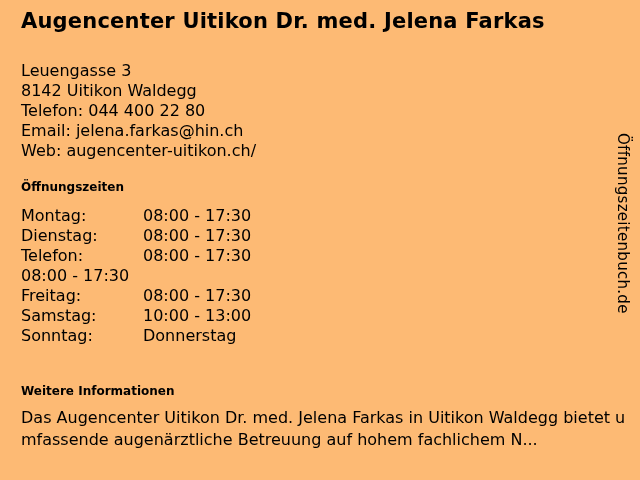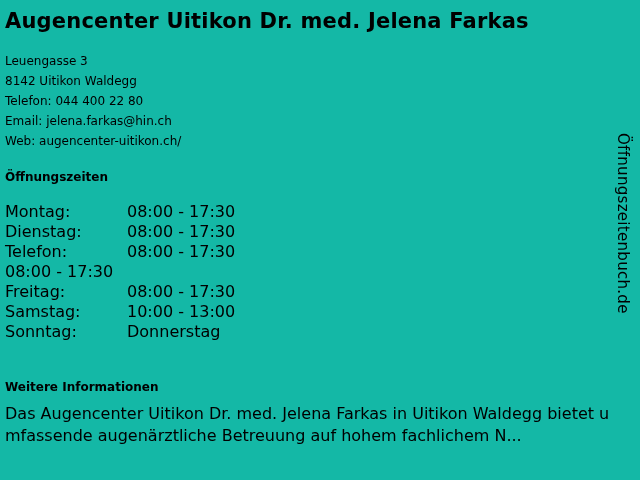--- a/index.html
+++ b/index.html
@@ -5,48 +5,48 @@
   html, body {
     margin: 0;
     padding: 0;
     background: #ffffff;
   }
   .page {
     position: relative;
     width: 640px;
     height: 480px;
     overflow: hidden;
-    background: #14b8a6;
+    background: #fdba74;
     color: #000000;
     font-family: "DejaVu Sans", sans-serif;
     box-sizing: border-box;
-    padding-left: 5px;
+    padding-left: 21px;
   }
   .page-title {
     margin: 10px 0 0 0;
     font-size: 21px;
     line-height: 22px;
     font-weight: bold;
     letter-spacing: 0.2px;
   }
   .contact-block {
-    margin-top: 19px;
-    font-size: 12px;
+    margin-top: 29px;
+    font-size: 16px;
     line-height: 20px;
   }
   .section-heading {
     margin: 0;
     font-size: 12px;
     line-height: 22px;
     font-weight: bold;
   }
   .heading-hours { margin-top: 15px; }
   .heading-info  { margin-top: 34px; }
   .hours-table {
-    margin-top: 14px;
+    margin-top: 8px;
     font-size: 16px;
     line-height: 20px;
   }
   .hours-row { display: flex; }
   .hours-day { width: 122px; flex: 0 0 122px; }
   .hours-time { flex: 1; }
   .info-paragraph {
     margin: 5px 0 0 0;
     width: 612px;
     font-size: 16px;

